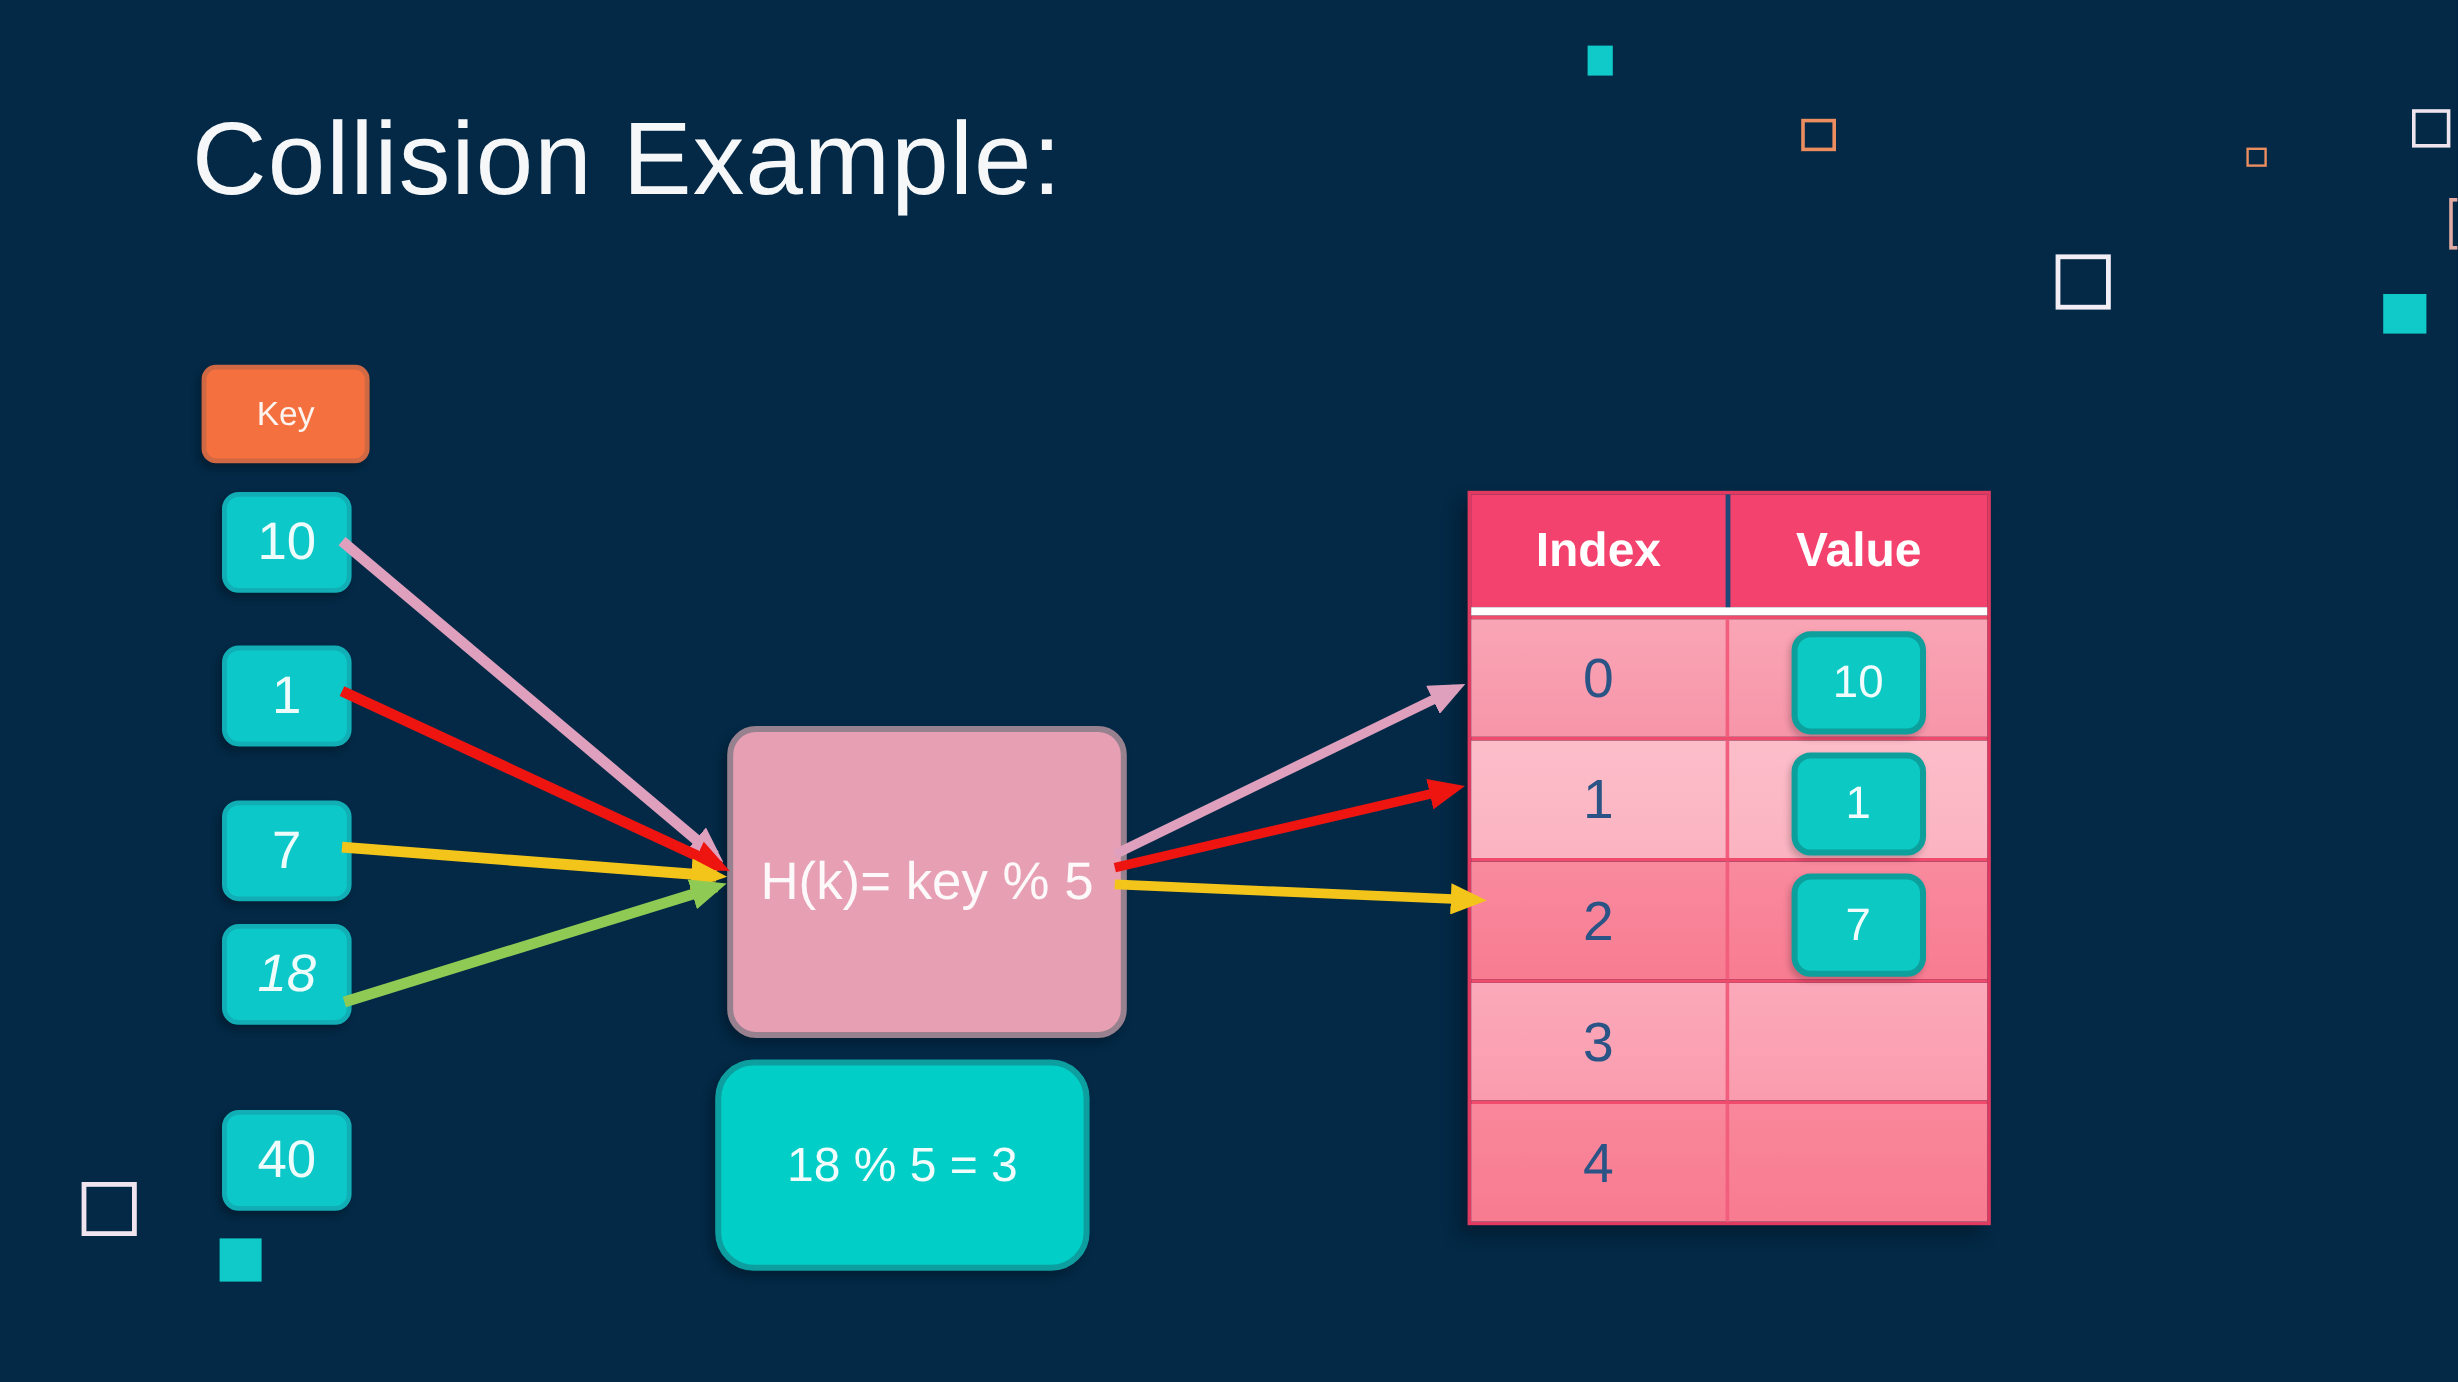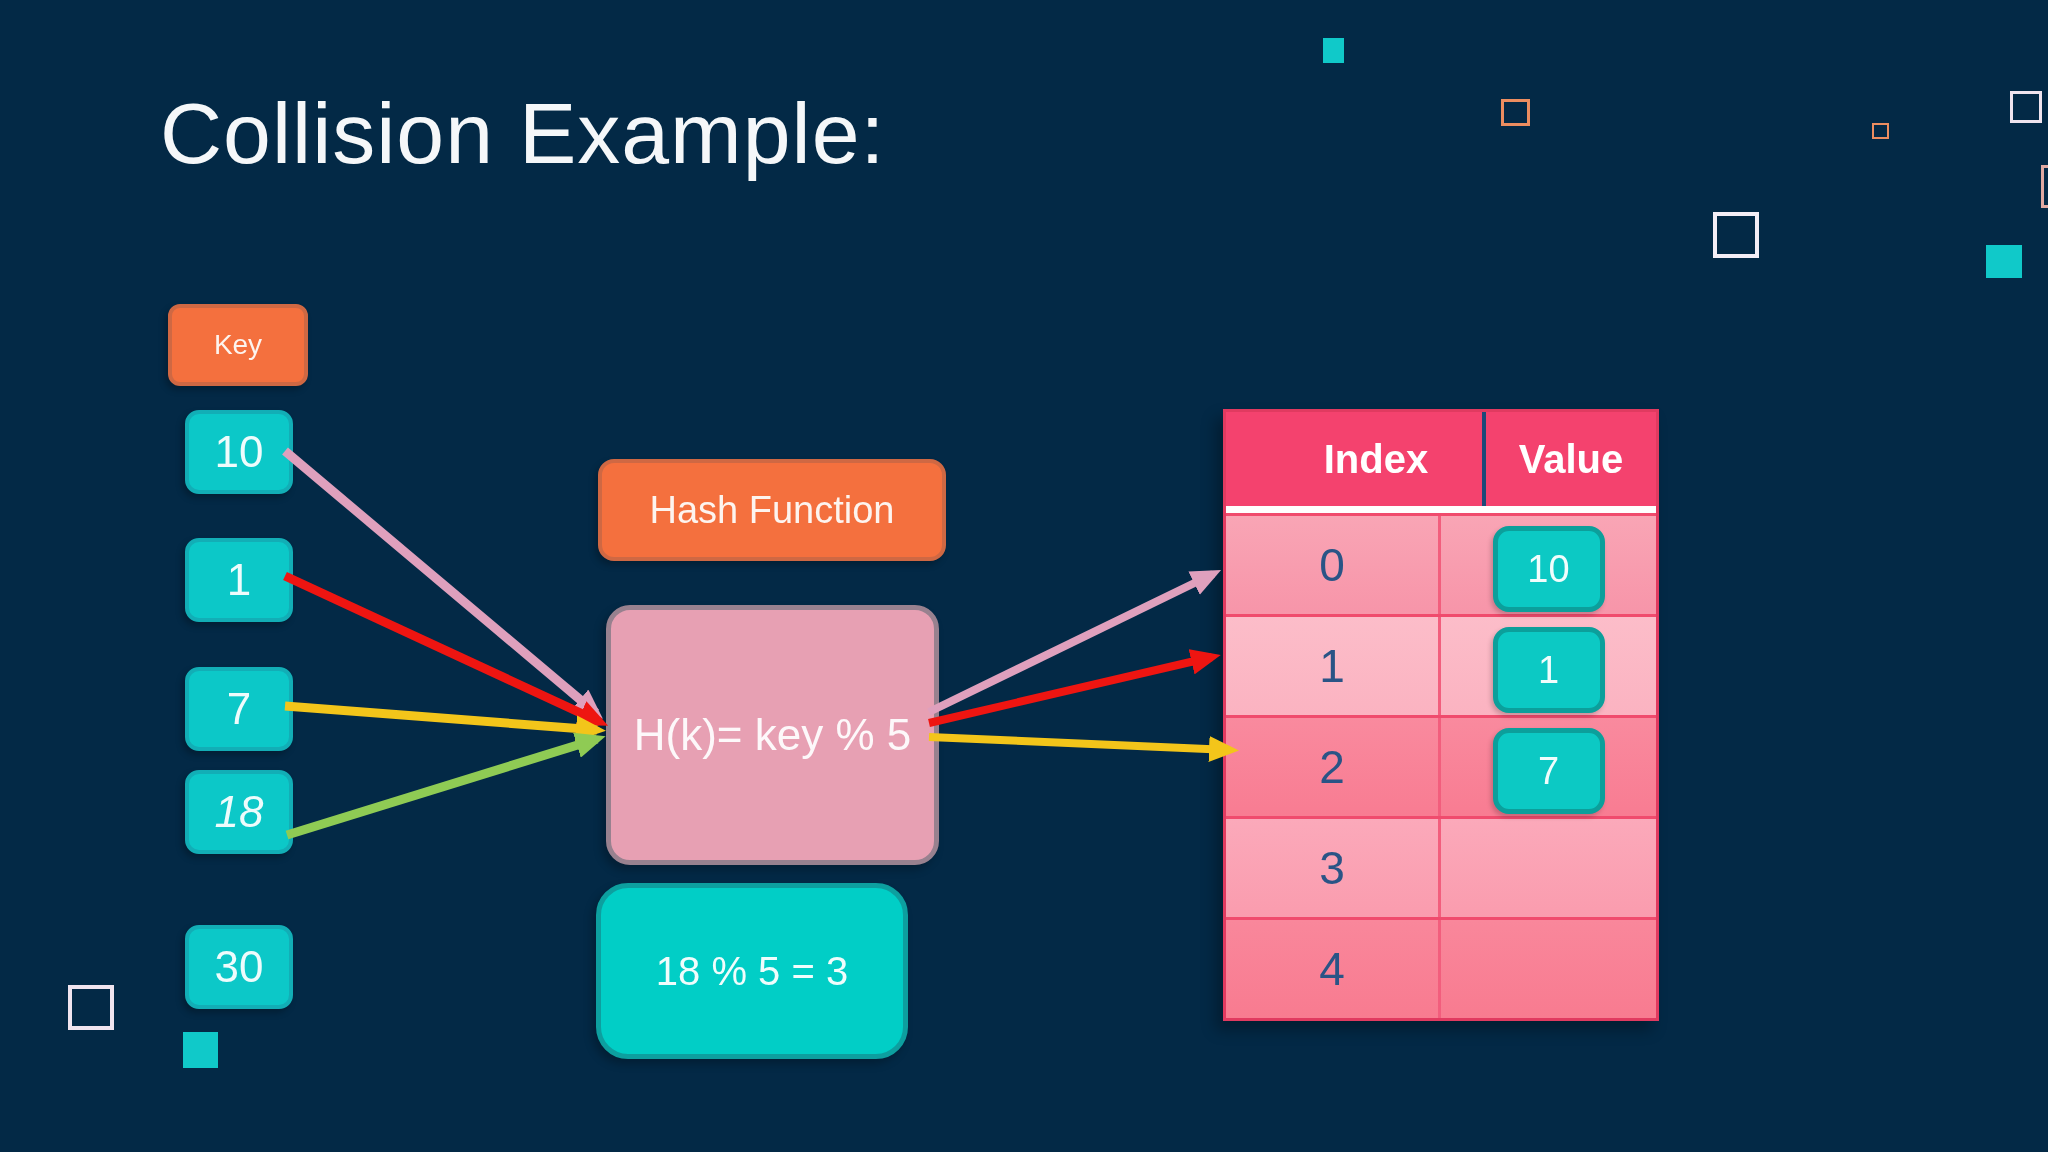--- a/index.html
+++ b/index.html
@@ -39,21 +39,21 @@
     position:absolute;left:596px;top:883px;width:302px;height:166px;
     background:#01cec6;border:5px solid #0d9f9f;border-radius:32px;
     display:flex;align-items:center;justify-content:center;
     color:#f0fdfc;font-size:40px;box-shadow:-4px 5px 8px rgba(0,0,0,0.25);
   }
   
   .hash-table{
     position:absolute;left:1223px;top:409px;width:430px;
     border:3px solid #e13a60;box-shadow:-7px 9px 14px rgba(0,0,0,0.3);
   }
-  .t-header{display:flex;height:94px;background:#f4426e;padding-left:44px;}
+  .t-header{display:flex;height:94px;background:#f4426e;}
   .t-header .cell{
     display:flex;align-items:center;justify-content:center;
     color:#ffffff;font-size:40px;font-weight:bold;
   }
   .t-header .c-index{width:212px;border-right:4px solid #1d4878;}
   .t-header .c-value{flex:1;}
   .t-white-bar{height:7px;background:#ffffff;}
   .t-row{display:flex;height:98px;border-top:3px solid #f04b6d;}
   .t-row:first-of-type{border-top:none;}
   .t-row .cell{display:flex;align-items:center;justify-content:center;}
@@ -100,26 +100,23 @@
   <div class="teal-box key-item k1">
     <span>1</span>
   </div>
   <div class="teal-box key-item k2">
     <span>7</span>
   </div>
   <div class="teal-box key-item k3">
     <span>18</span>
   </div>
   <div class="teal-box key-item k4">
-    <span>30</span>
+    <span>40</span>
   </div>
 
-  <div class="orange-box hash-box">
-    <span>Hash Function</span>
-  </div>
   <div class="formula-box">
     <span>H(k)= key % 5</span>
   </div>
   <div class="example-box">
     <span>18 % 5 = 3</span>
   </div>
 
   <div class="hash-table">
     <div class="t-header">
       <div class="cell c-index">Index</div>

